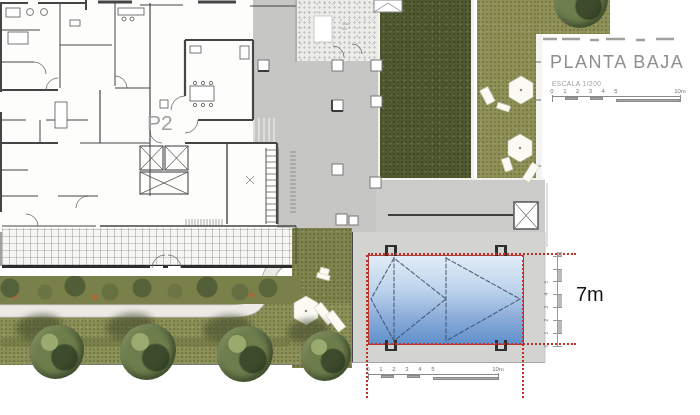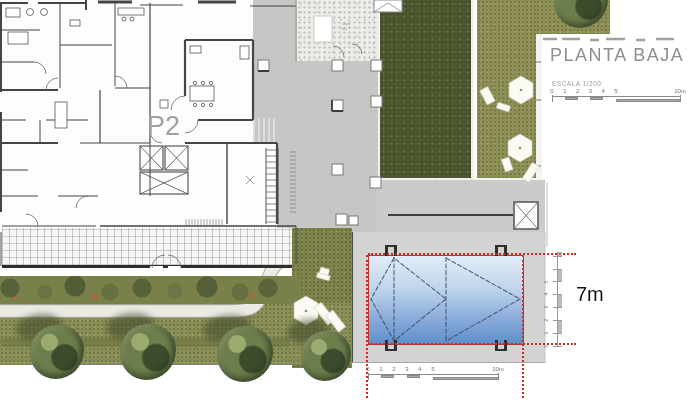--- a/index.html
+++ b/index.html
@@ -109,25 +109,25 @@
   .vticks{position:absolute;left:0;top:0;bottom:0;width:100%;font-size:5px;color:#777;}
   .vticks span{position:absolute;left:-5px;transform:rotate(-90deg);}
   .vticks span:nth-child(1){bottom:-2px;}
   .vticks span:nth-child(2){bottom:calc(var(--m) - 2px);}
   .vticks span:nth-child(3){bottom:calc(var(--m)*2 - 2px);}
   .vticks span:nth-child(4){bottom:calc(var(--m)*3 - 2px);}
   .vticks span:nth-child(5){bottom:calc(var(--m)*4 - 2px);}
   .vticks span:nth-child(6){bottom:calc(var(--m)*5 - 2px);}
 
   
-  #title-planta{left:550px;top:45px;font-size:18px;letter-spacing:1.5px;color:#8f8f8f;}
+  #title-planta{left:550px;top:52px;font-size:18px;letter-spacing:1.5px;color:#8f8f8f;}
   #escala{left:552px;top:80px;font-size:6.5px;letter-spacing:.5px;color:#9c9c9c;}
   #lbl-cuarto{left:186px;top:47px;width:66px;text-align:center;font-size:7.5px;line-height:9px;
               letter-spacing:.4px;color:#8e8e8e;}
-  #lbl-p2{left:147px;top:111px;font-size:27px;color:#a0a0a0;}
+  #lbl-p2{left:147px;top:111px;font-size:21px;color:#a0a0a0;}
   #lbl-12m{left:400px;top:382px;width:90px;text-align:center;font-size:21px;color:#151515;}
   #lbl-7m{left:576px;top:283px;font-size:20px;color:#151515;}
 </style>
 </head>
 <body>
 
 <div id="stage">
 
   <div class="abs" id="plaza"></div>
   <div class="abs" id="walkway"></div>

